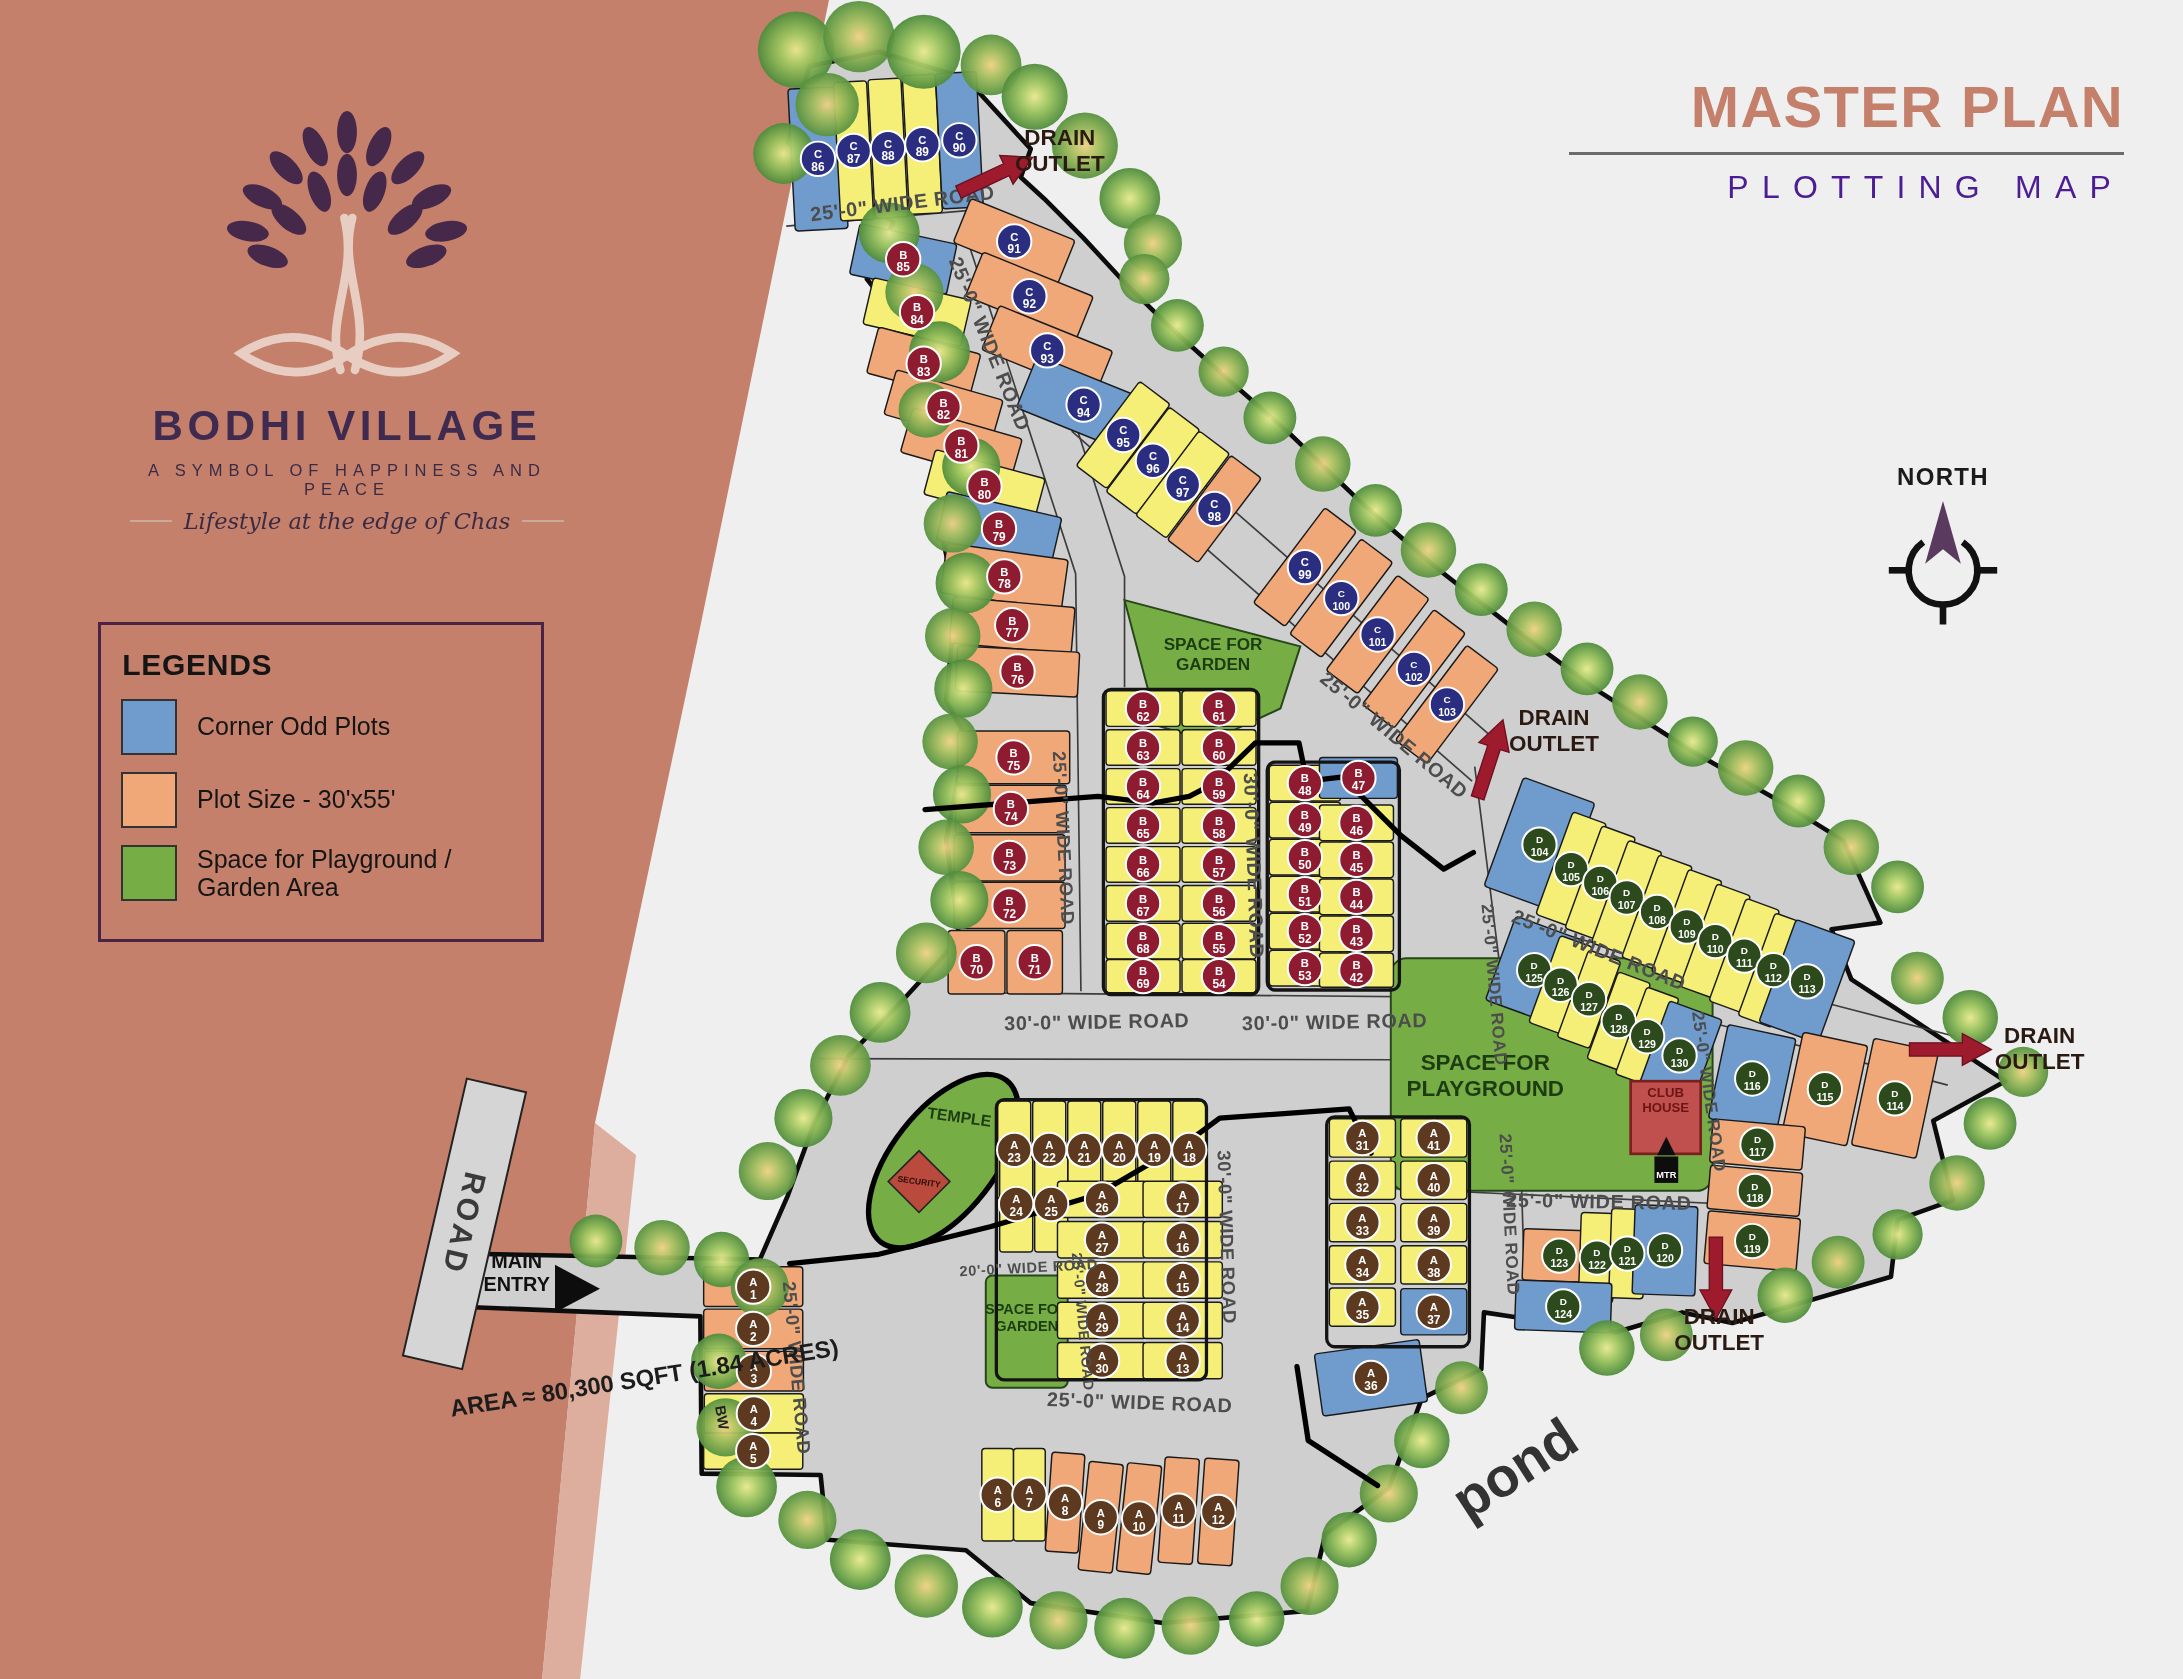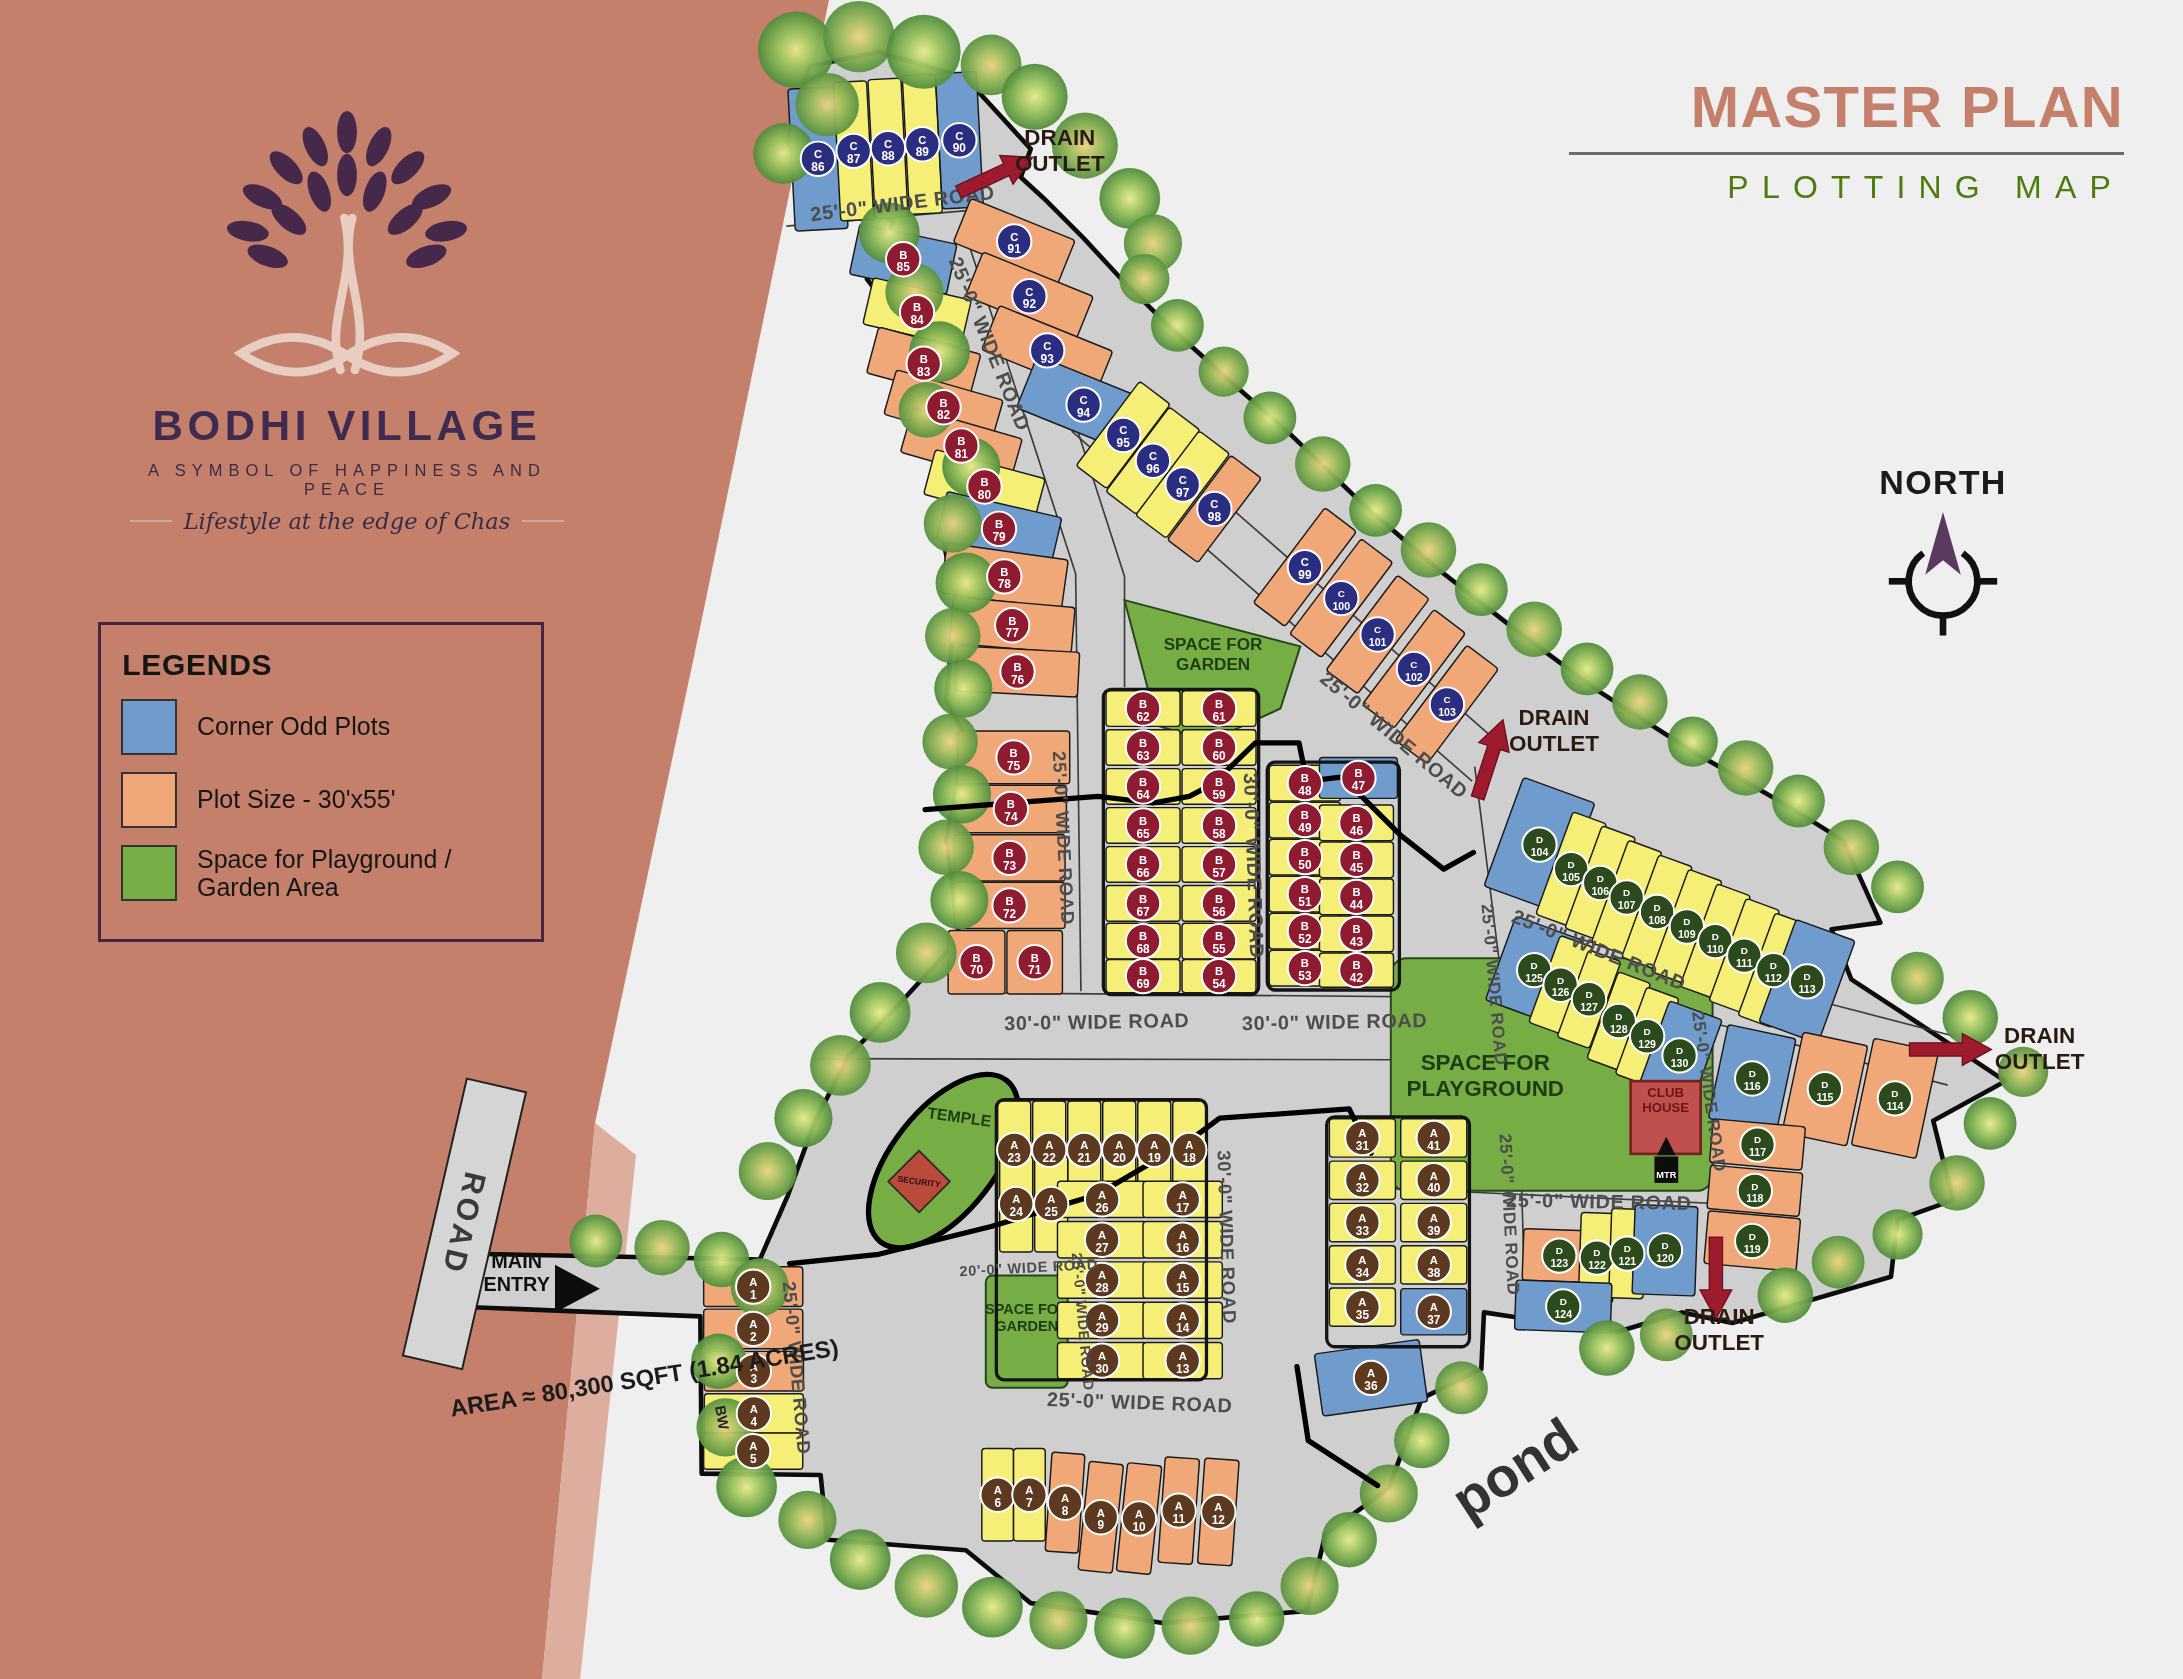--- a/index.html
+++ b/index.html
@@ -19,24 +19,24 @@
   
   #legend{position:absolute;left:98px;top:622px;width:404px;border:3.3px solid #4a2444;padding:18.5px 16px 20px 20px;color:#151515;}
   #legend .lg-title{font-size:30px;font-weight:bold;margin:4px 0 17px 1.3px;letter-spacing:0.7px;}
   .lg-item{display:flex;align-items:center;gap:20px;margin-bottom:17px;}
   .lg-swatch{width:52px;height:52px;border:2px solid #333;flex:0 0 auto;}
   .lg-label{font-size:25px;line-height:1.15;}
   
   #header{position:absolute;right:59px;top:73px;width:555px;text-align:right;}
   #header .h-title{font-size:58px;font-weight:bold;color:#c5806b;letter-spacing:1.3px;}
   #header .h-rule{height:2.6px;background:#6b6b6b;margin:12px 0 14.5px 0;}
-  #header .h-sub{font-size:32px;letter-spacing:13.2px;color:#4d7c0f;}
+  #header .h-sub{font-size:32px;letter-spacing:13.2px;color:#4c1d95;}
   
   #compass{position:absolute;left:1857px;top:463px;width:172px;text-align:center;}
-  #compass .c-label{font-size:34px;font-weight:800;color:#1b1b1b;letter-spacing:1.3px;}
+  #compass .c-label{font-size:24px;font-weight:800;color:#1b1b1b;letter-spacing:1.3px;}
   svg{display:block;}
   #plan{position:absolute;left:0;top:0;}
 </style>
 </head>
 <body>
 
 <div id="stage">
   <div id="panel-dark"></div>
   <div id="panel-light"></div>
 

